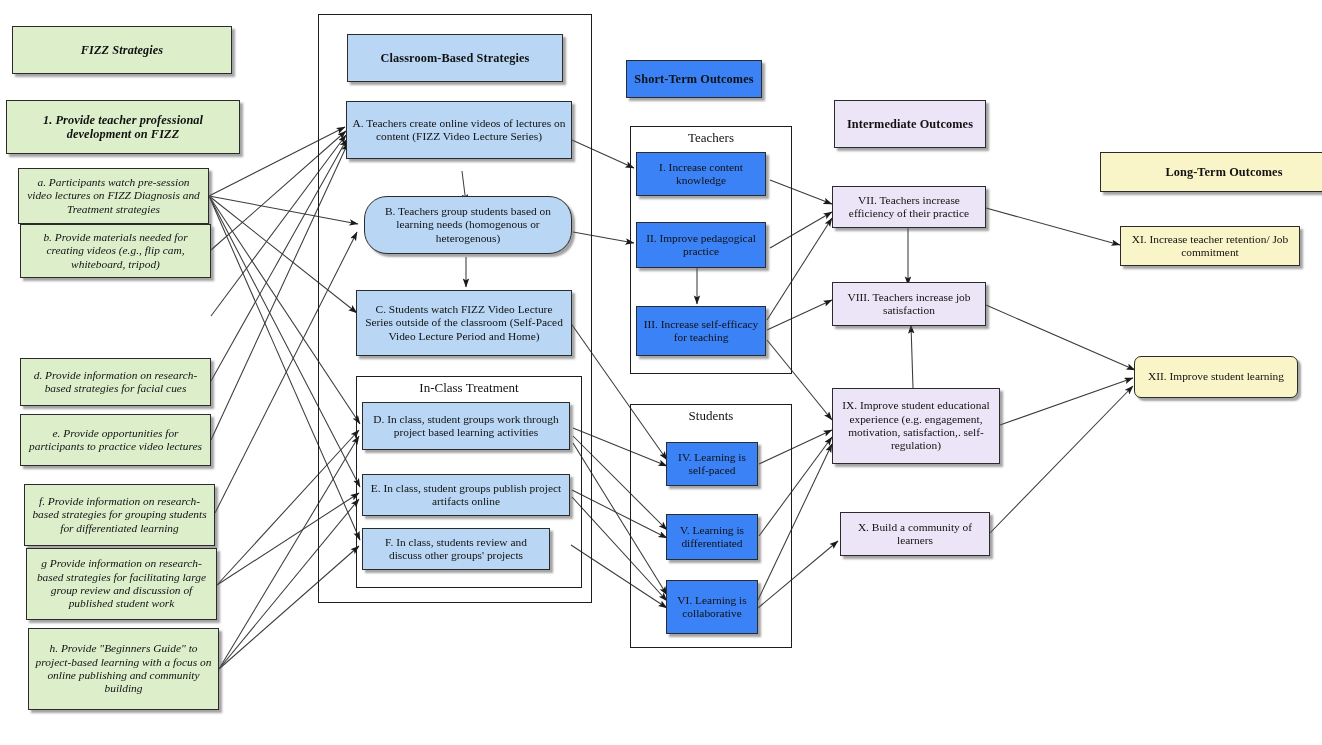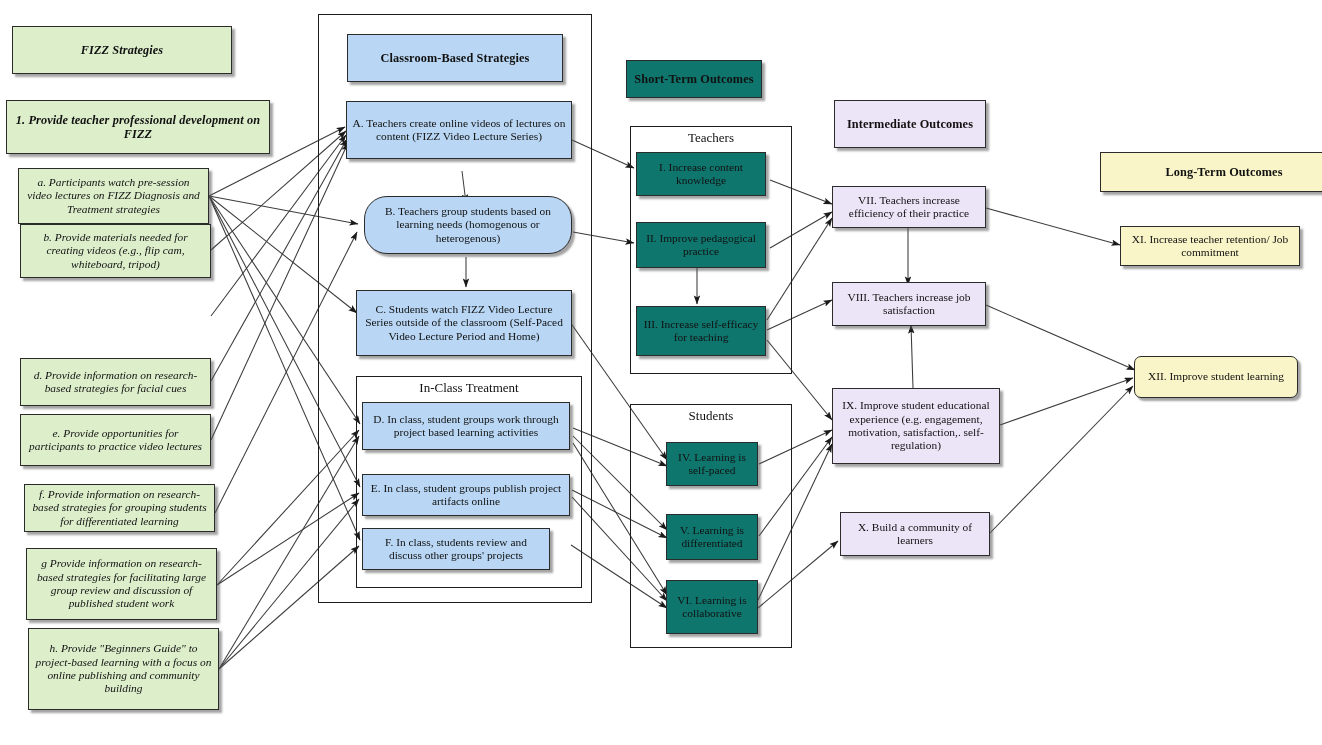--- a/index.html
+++ b/index.html
@@ -43,21 +43,21 @@
     box-shadow: 3px 3px 2px rgba(90,90,90,0.55);
   }
   .node span { display: block; width: 100%; }
   .header {
     font-weight: bold;
     font-size: 12.3px;
     letter-spacing: 0.1px;
   }
   .green { background: #ddeecb; font-style: italic; }
   .blue  { background: #b9d7f4; }
-  .peach { background: #0f766e; }
+  .peach { background: #3b82f6; }
   .lilac { background: #ece4f7; }
   .yellow{ background: #f9f5c8; }
 
   .group {
     position: absolute;
     box-sizing: border-box;
     border: 1px solid #1d1d1d;
     background: transparent;
     z-index: 2;
   }
@@ -158,37 +158,37 @@
       <path d="M1000,425 L1133,378"></path>
 
       <path d="M990,533 L1133,386"></path>
     </g>
   </svg>
 
   <div class="node green header" style="left:12px; top:26px; width:220px; height:48px;">
     <span>FIZZ Strategies</span>
   </div>
 
-  <div class="node green header" style="left:6px; top:100px; width:264px; height:54px;">
+  <div class="node green header" style="left:6px; top:100px; width:234px; height:54px;">
     <span>1. Provide teacher professional development on FIZZ</span>
   </div>
 
   <div class="node green" style="left:18px; top:168px; width:191px; height:56px;">
     <span>a. Participants watch pre-session video lectures on FIZZ Diagnosis and Treatment strategies</span>
   </div>
   <div class="node green" style="left:20px; top:224px; width:191px; height:54px;">
     <span>b. Provide materials needed for creating videos (e.g., flip cam, whiteboard, tripod)</span>
   </div>
   <div class="node green" style="left:20px; top:358px; width:191px; height:48px;">
     <span>d. Provide information on research-based strategies for facial cues</span>
   </div>
   <div class="node green" style="left:20px; top:414px; width:191px; height:52px;">
     <span>e. Provide opportunities for participants to practice video lectures</span>
   </div>
-  <div class="node green" style="left:24px; top:484px; width:191px; height:48px;">
+  <div class="node green" style="left:24px; top:484px; width:191px; height:62px;">
     <span>f. Provide information on research-based strategies for grouping students for differentiated learning</span>
   </div>
   <div class="node green" style="left:26px; top:548px; width:191px; height:72px;">
     <span>g Provide information on research-based strategies for facilitating large group review and discussion of published student work</span>
   </div>
   <div class="node green" style="left:28px; top:628px; width:191px; height:82px;">
     <span>h. Provide "Beginners Guide" to project-based learning with a focus on online publishing and community building</span>
   </div>
 
   <div class="group group-outer" style="left:318px; top:14px; width:274px; height:589px;"></div>

